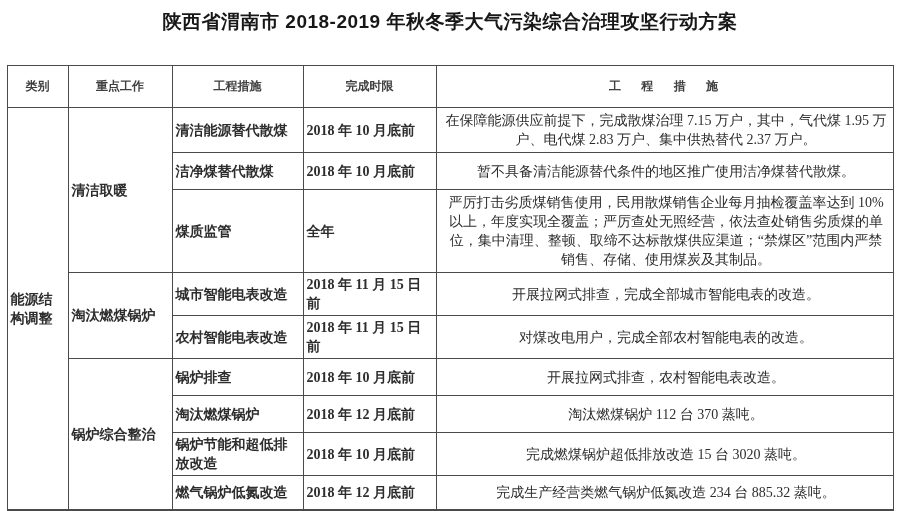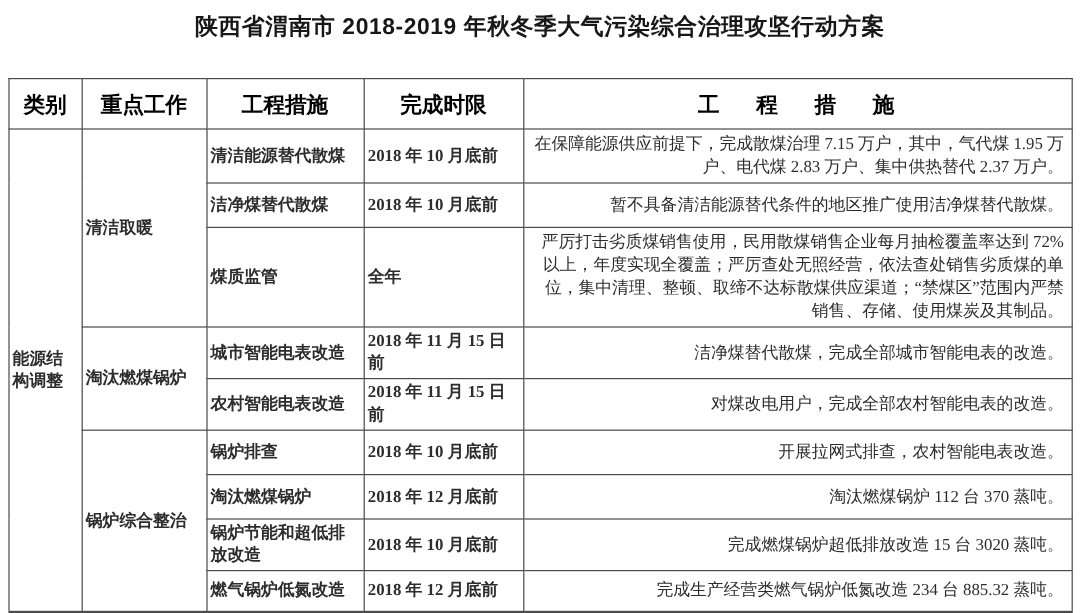--- a/index.html
+++ b/index.html
@@ -29,37 +29,37 @@
     border-bottom-width: 3px;
   }
   .plan th, .plan td {
     border: 1px solid #4a4a4a;
     font-size: 14px;
     vertical-align: middle;
     overflow: hidden;
   }
   .plan th {
     font-weight: bold;
-    font-size: 18px;
+    font-size: 12px;
     text-align: center;
     padding: 2px;
-    color: #000000;
+    color: #404040;
   }
   .plan th.spaced {
     letter-spacing: 1.7em;
     padding-left: 1.7em; 
   }
   td.center {
     text-align: left;
     padding: 2px 3px;
     line-height: 19px;
     font-weight: bold;
   }
   td.measure {
-    text-align: right;
+    text-align: center;
     padding: 3px 6px 3px 9px;
     line-height: 19px;
   }
 </style>
 </head>
 <body>
 
 <div class="page">
   <div class="doc-title">陕西省渭南市 2018-2019 年秋冬季大气污染综合治理攻坚行动方案</div>
 
@@ -89,27 +89,27 @@
         <td class="measure">在保障能源供应前提下，完成散煤治理 7.15 万户，其中，气代煤 1.95 万户、电代煤 2.83 万户、集中供热替代 2.37 万户。</td>
       </tr>
       <tr style="height:37px">
         <td class="center">洁净煤替代散煤</td>
         <td class="center">2018 年 10 月底前</td>
         <td class="measure">暂不具备清洁能源替代条件的地区推广使用洁净煤替代散煤。</td>
       </tr>
       <tr style="height:81px">
         <td class="center">煤质监管</td>
         <td class="center">全年</td>
-        <td class="measure">严厉打击劣质煤销售使用，民用散煤销售企业每月抽检覆盖率达到 72%以上，年度实现全覆盖；严厉查处无照经营，依法查处销售劣质煤的单位，集中清理、整顿、取缔不达标散煤供应渠道；“禁煤区”范围内严禁销售、存储、使用煤炭及其制品。</td>
+        <td class="measure">严厉打击劣质煤销售使用，民用散煤销售企业每月抽检覆盖率达到 10%以上，年度实现全覆盖；严厉查处无照经营，依法查处销售劣质煤的单位，集中清理、整顿、取缔不达标散煤供应渠道；“禁煤区”范围内严禁销售、存储、使用煤炭及其制品。</td>
       </tr>
       <tr style="height:37px">
         <td class="center" rowspan="2">淘汰燃煤锅炉</td>
         <td class="center">城市智能电表改造</td>
         <td class="center">2018 年 11 月 15 日前</td>
-        <td class="measure">洁净煤替代散煤，完成全部城市智能电表的改造。</td>
+        <td class="measure">开展拉网式排查，完成全部城市智能电表的改造。</td>
       </tr>
       <tr style="height:36px">
         <td class="center">农村智能电表改造</td>
         <td class="center">2018 年 11 月 15 日前</td>
         <td class="measure">对煤改电用户，完成全部农村智能电表的改造。</td>
       </tr>
       <tr style="height:37px">
         <td class="center" rowspan="4">锅炉综合整治</td>
         <td class="center">锅炉排查</td>
         <td class="center">2018 年 10 月底前</td>

